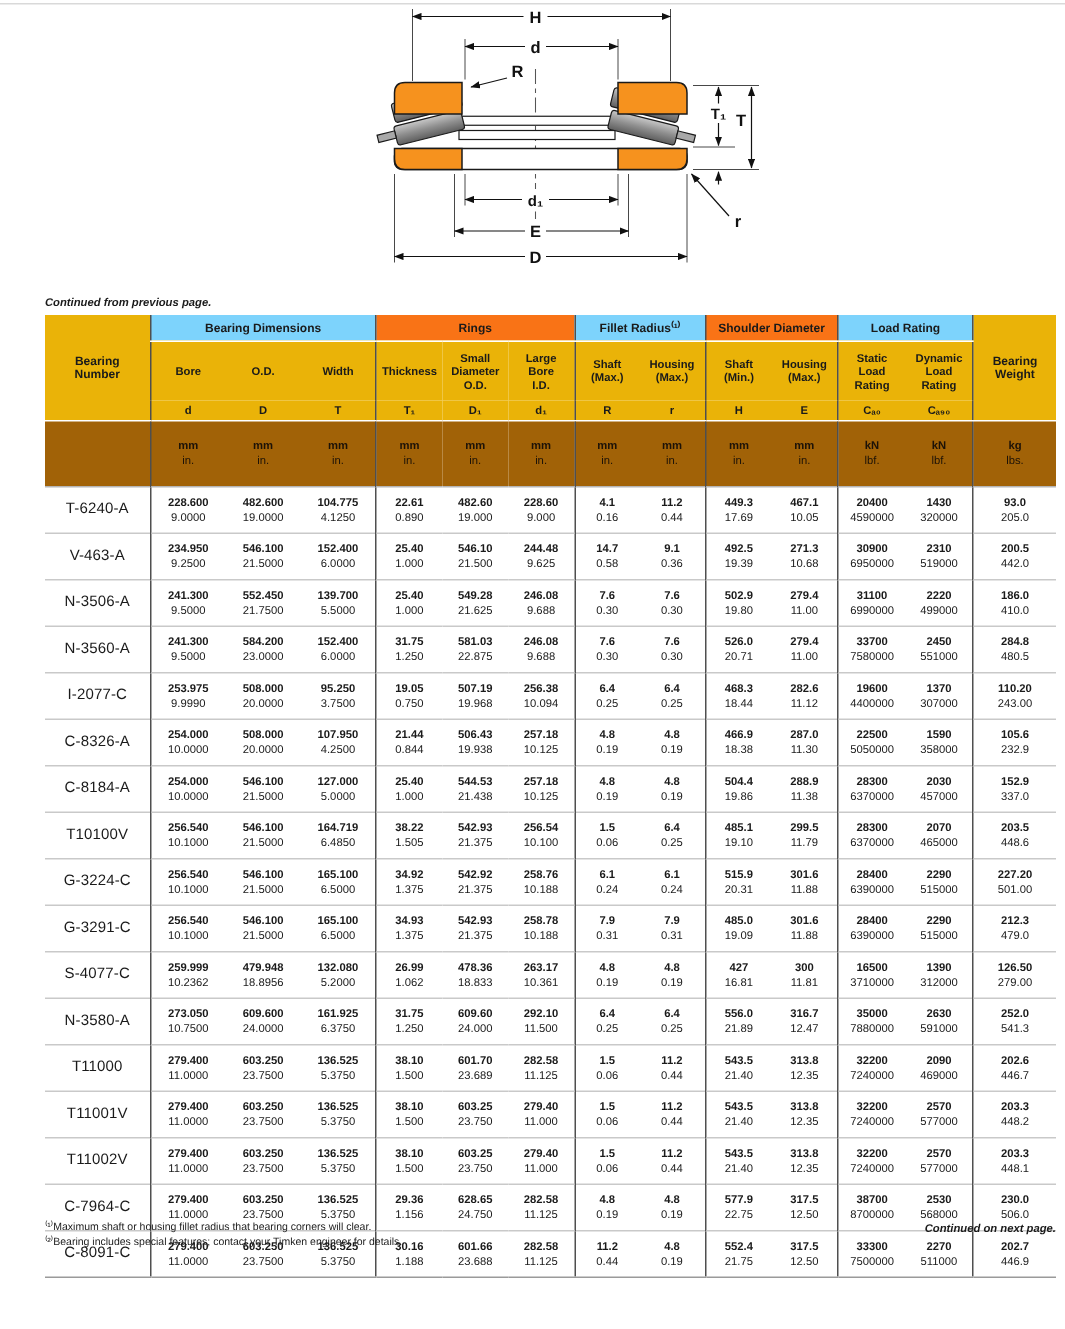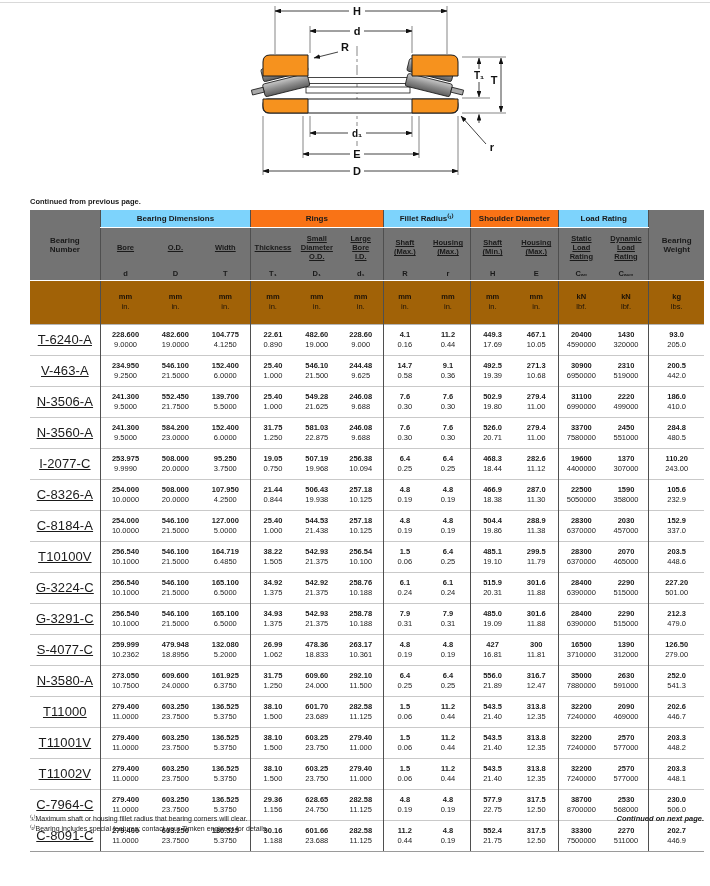--- a/index.html
+++ b/index.html
@@ -2,45 +2,45 @@
 <html><head>
 <meta charset="utf-8">
 <style>
   * { margin:0; padding:0; box-sizing:border-box; }
   html,body { width:710px; height:886px; background:#ffffff; }
   body { font-family:"Liberation Sans", sans-serif; position:relative; color:#1a1a1a; }
   .top-rule { position:absolute; top:2px; left:0; width:710px; height:1px; background:#d9d9d9; }
 
   .diagram-wrap { position:absolute; top:4px; left:0; width:710px; height:192px; }
 
-  .continued-from { position:absolute; top:197px; left:30px; font-size:7.5px; font-weight:bold; }
+  .continued-from { position:absolute; top:197px; left:30px; font-size:7.5px; font-weight:bold; font-style:italic; }
 
   table.spec { position:absolute; top:210px; left:30px; width:674px; border-collapse:collapse; table-layout:fixed; }
   table.spec th, table.spec td { padding:0; text-align:center; vertical-align:middle; font-family:"Liberation Sans",sans-serif; }
 
-  thead th { background:#737373; font-size:7.5px; font-weight:bold; line-height:9px; }
+  thead th { background:#eab308; font-size:7.5px; font-weight:bold; line-height:9px; }
   th.corner, th.weight { white-space:pre-line; font-size:8px; }
   tr.grp-row th { height:17px; font-size:8px; border-bottom:1px solid #fff; }
   .grp-light { background:#7dd3fc; }
   .grp-dark  { background:#f97316; }
-  tr.sub-row th { height:40px; white-space:pre-line;text-decoration:underline; }
+  tr.sub-row th { height:40px; white-space:pre-line; }
   tr.sym-row th { height:13px; border-bottom:1px solid #fff; }
 
   tr.unit-row td { background:#a16207; height:44px; font-size:7.5px; line-height:10px; color:#1c1208; }
   tr.unit-row .u-top { display:block; font-weight:bold; }
   tr.unit-row .u-bot { display:block; font-weight:normal; }
 
   .gb { border-left:1px solid #4f4f4f; }
 
   tbody td { height:31px; font-size:7.5px; line-height:10px; border-top:1px solid #c9c9c9; background:#fff; }
   tbody tr:first-child td { border-top:1px solid #b5b5b5; }
   tbody tr:last-child td { border-bottom:1px solid #9a9a9a; }
   tbody .mm { font-weight:bold; }
   tbody .in { font-weight:normal; }
-  td.bearing-cell { font-size:13px; letter-spacing:0.1px;text-decoration:underline; }
+  td.bearing-cell { font-size:10px; letter-spacing:0.1px; }
 
   .footnotes { position:absolute; top:814px; left:30px; width:674px; display:flex; justify-content:space-between; align-items:flex-start; }
   .footnote-lines { font-size:7px; line-height:10px; }
   .continued-next { font-size:7.5px; font-weight:bold; font-style:italic; }
 
   svg text { font-family:"Liberation Sans",sans-serif; font-size:11px; font-weight:bold; fill:#111; }
   svg text.small { font-size:10px; }
 </style>
 </head>
 <body>

